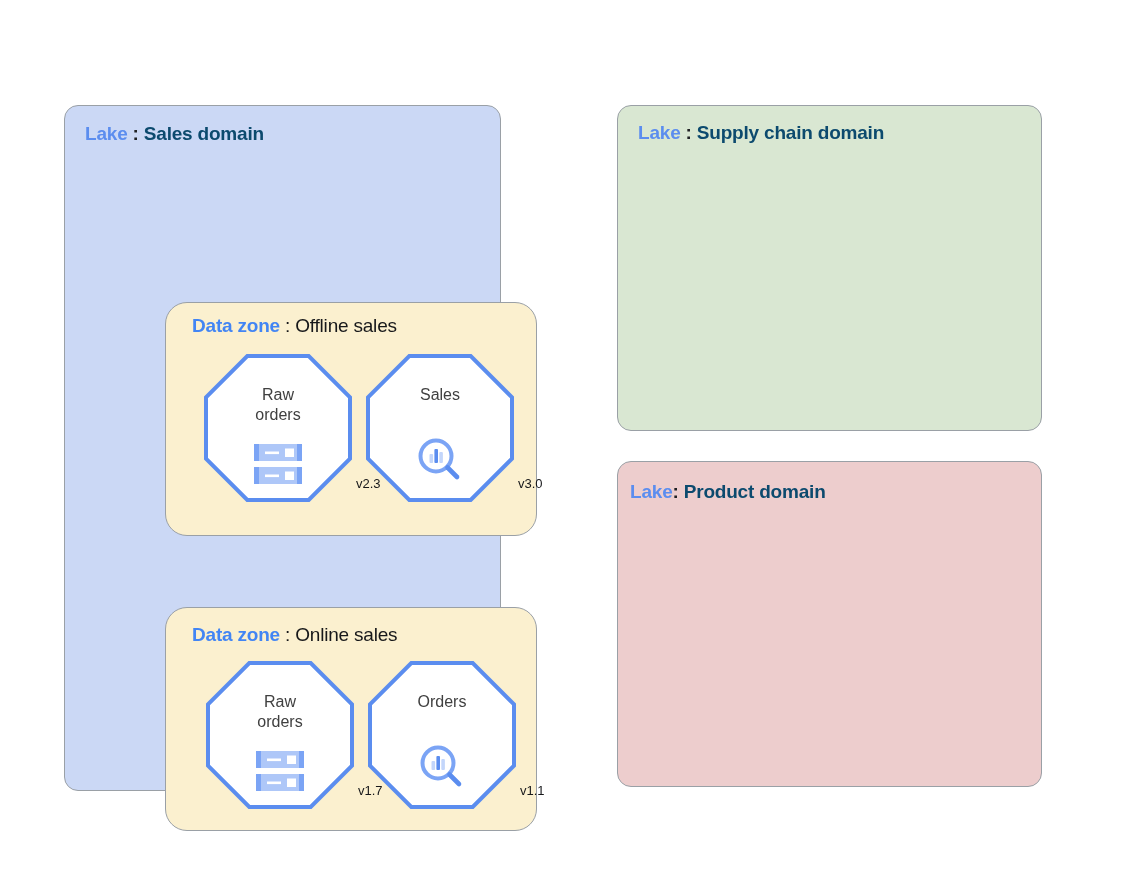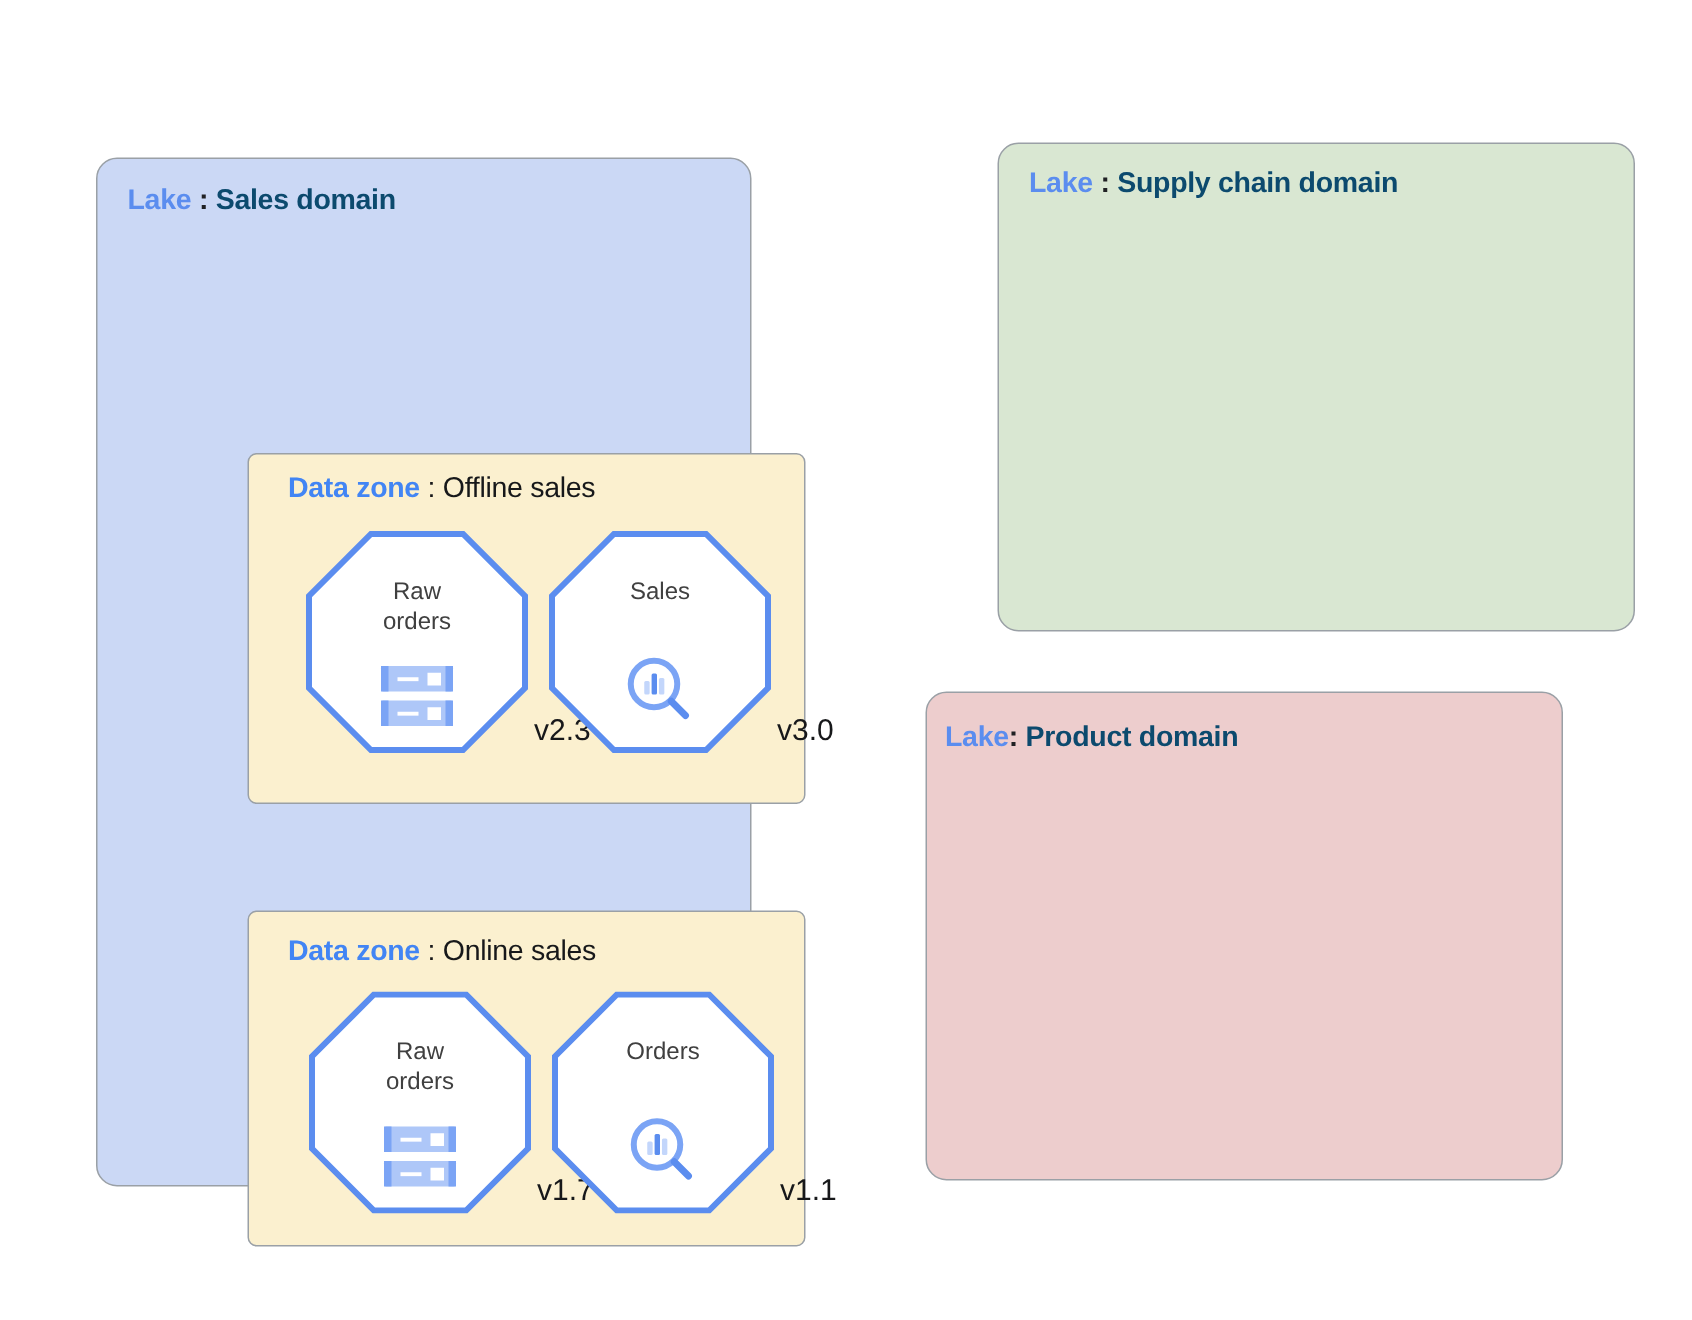--- a/index.html
+++ b/index.html
@@ -32,27 +32,27 @@
     font-size: 19px;
     font-weight: bold;
     white-space: nowrap;
     letter-spacing: -0.2px;
   }
   .lake-title .kw { color: #5b8def; text-align: right; }
   .lake-title .sep { color: #202124; font-weight: bold; }
   .lake-title .nm { color: #0c4a6e; }
 
   #lake-sales   { left: 64px;  top: 105px; width: 437px; height: 686px; background: #cbd8f5; }
-  #lake-supply  { left: 617px; top: 95px; width: 425px; height: 326px; background: #d9e7d2; margin-left: 48px; }
+  #lake-supply  { left: 617px; top: 105px; width: 425px; height: 326px; background: #d9e7d2; }
   #lake-product { left: 617px; top: 461px; width: 425px; height: 326px; background: #edcdcd; }
 
   
   .zone {
     position: absolute;
-    border-radius: 6px;
+    border-radius: 22px;
     border: 1px solid #9aa0a6;
     background: #fbf0cf;
     box-sizing: border-box;
   }
   .zone-title {
     position: absolute;
     font-size: 19px;
     white-space: nowrap;
     letter-spacing: -0.2px;
   }
@@ -72,21 +72,21 @@
     left: 0;
     width: 100%;
     text-align: center;
     font-size: 16px;
     color: #404040;
     line-height: 1.22;
     pointer-events: none;
   }
   .asset-version {
     position: absolute;
-    font-size: 20px;
+    font-size: 13px;
     color: #17181a;
     white-space: nowrap;
   }
   .asset-icon {
     position: absolute;
     left: 0;
     width: 100%;
     display: flex;
     justify-content: center;
   }

